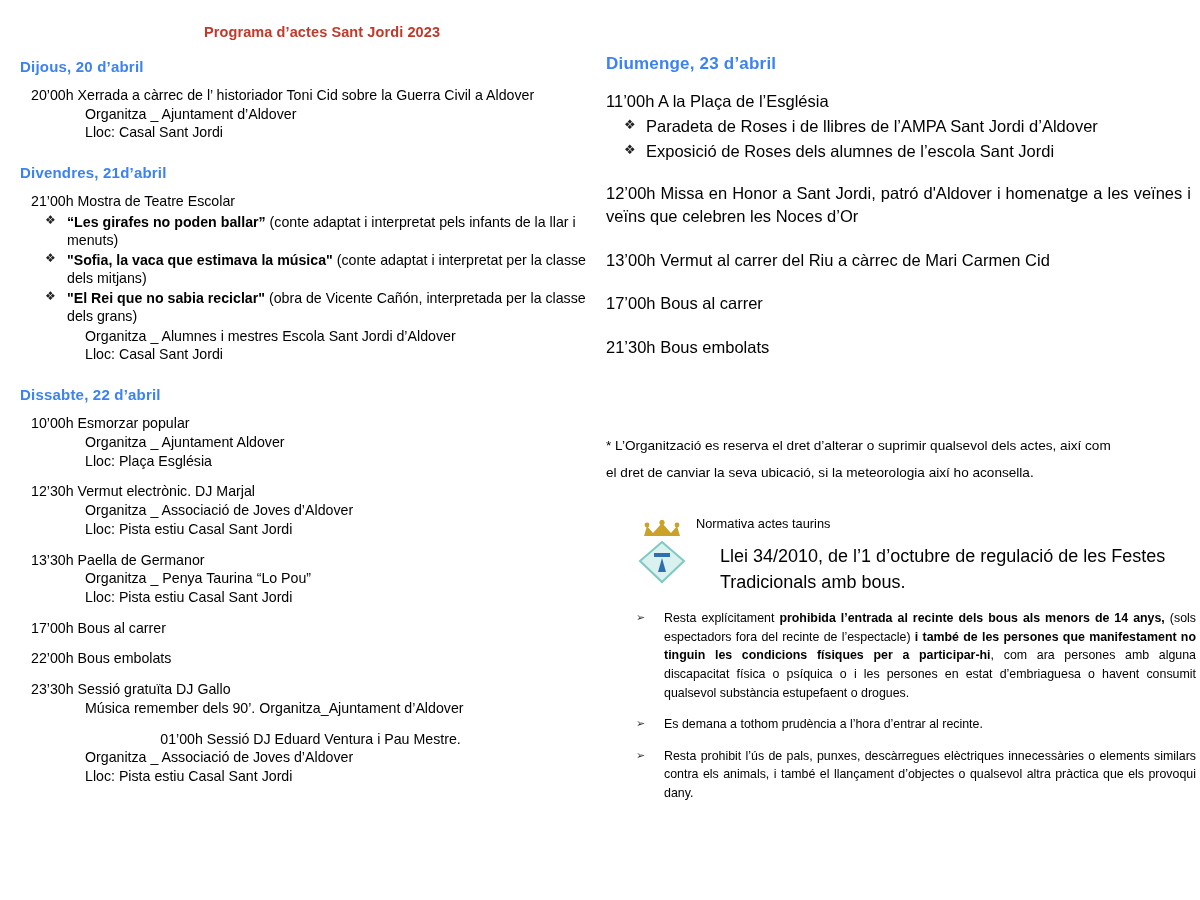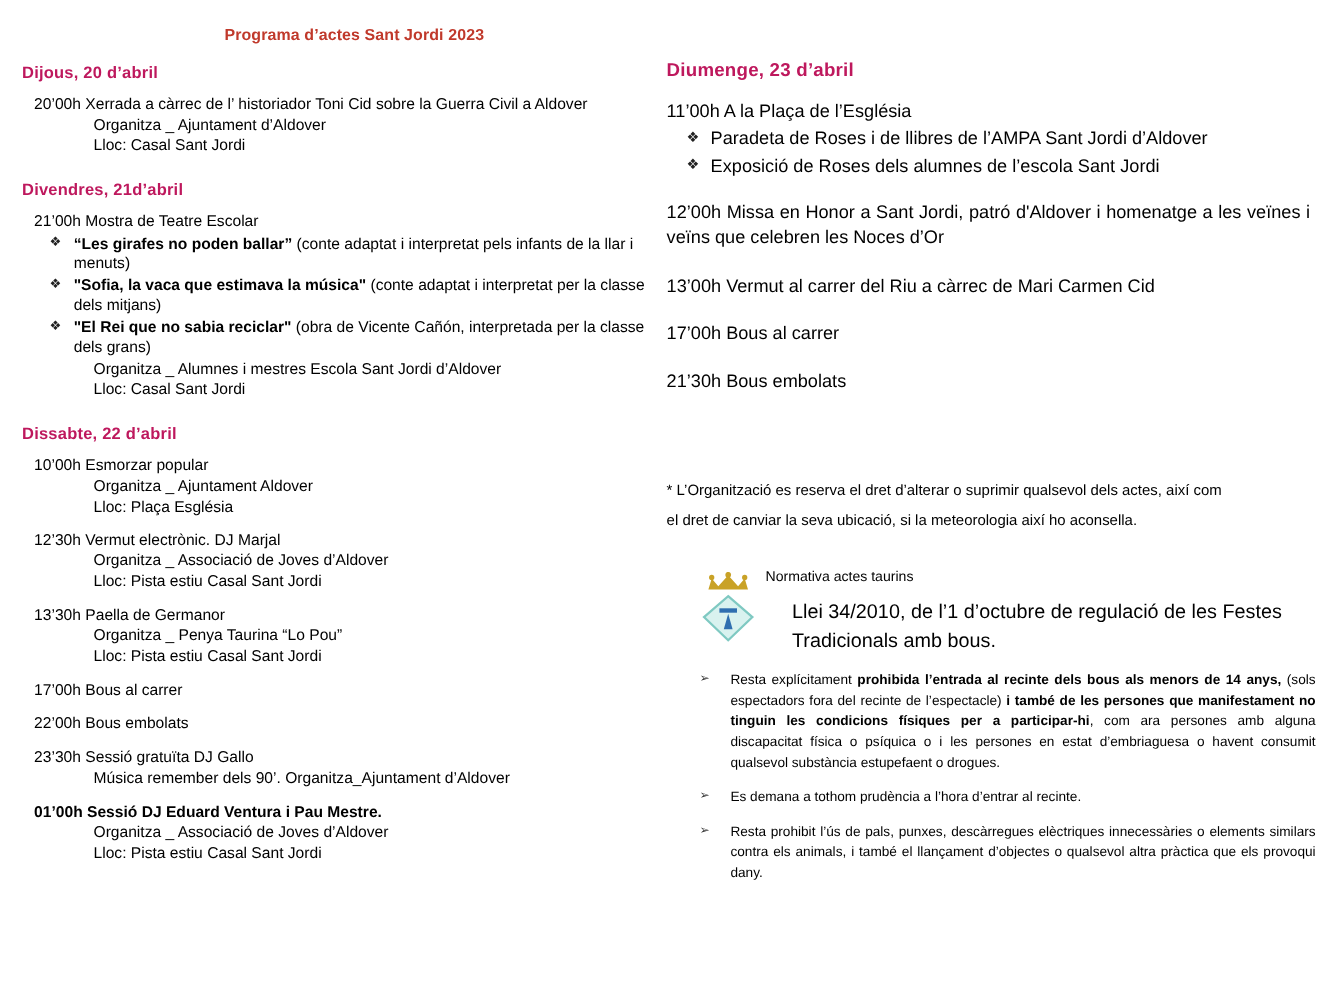--- a/index.html
+++ b/index.html
@@ -34,21 +34,21 @@
     top: 58px;
     width: 570px;
   }
   .col-right {
     position: absolute;
     left: 606px;
     top: 54px;
     width: 585px;
   }
   .day-head {
-    color: #be185d;
+    color: #3b82f6;
     font-weight: bold;
     font-size: 15px;
     margin: 0 0 11px 0;
     letter-spacing: 0.2px;
   }
   .day-head.right {
     font-size: 17px;
     margin-bottom: 16px;
   }
   .entry {
@@ -201,21 +201,21 @@
         <div>17’00h Bous al carrer</div>
       </div>
       <div class="entry">
         <div>22’00h Bous embolats</div>
       </div>
       <div class="entry">
         <div>23’30h Sessió gratuïta DJ Gallo</div>
         <span class="sub">Música remember  dels 90’. Organitza_Ajuntament  d’Aldover</span>
       </div>
       <div class="entry">
-        <div style="font-weight: bold;">01’00h Sessió DJ  Eduard Ventura  i Pau Mestre.</div>
+        <div style="font-weight: normal; text-align: center;">01’00h Sessió DJ  Eduard Ventura  i Pau Mestre.</div>
         <span class="sub">Organitza _  Associació de Joves d’Aldover</span>
         <span class="sub">Lloc: Pista estiu Casal Sant Jordi</span>
       </div>
       <div style="height: 0px;"></div>
     </div>
 
   <div class="col-right" id="right-col">
       <div class="day-head right">Diumenge, 23 d’abril</div>
       <div class="entry-right">
         <div class="just">11’00h  A la Plaça de l’Església</div>

